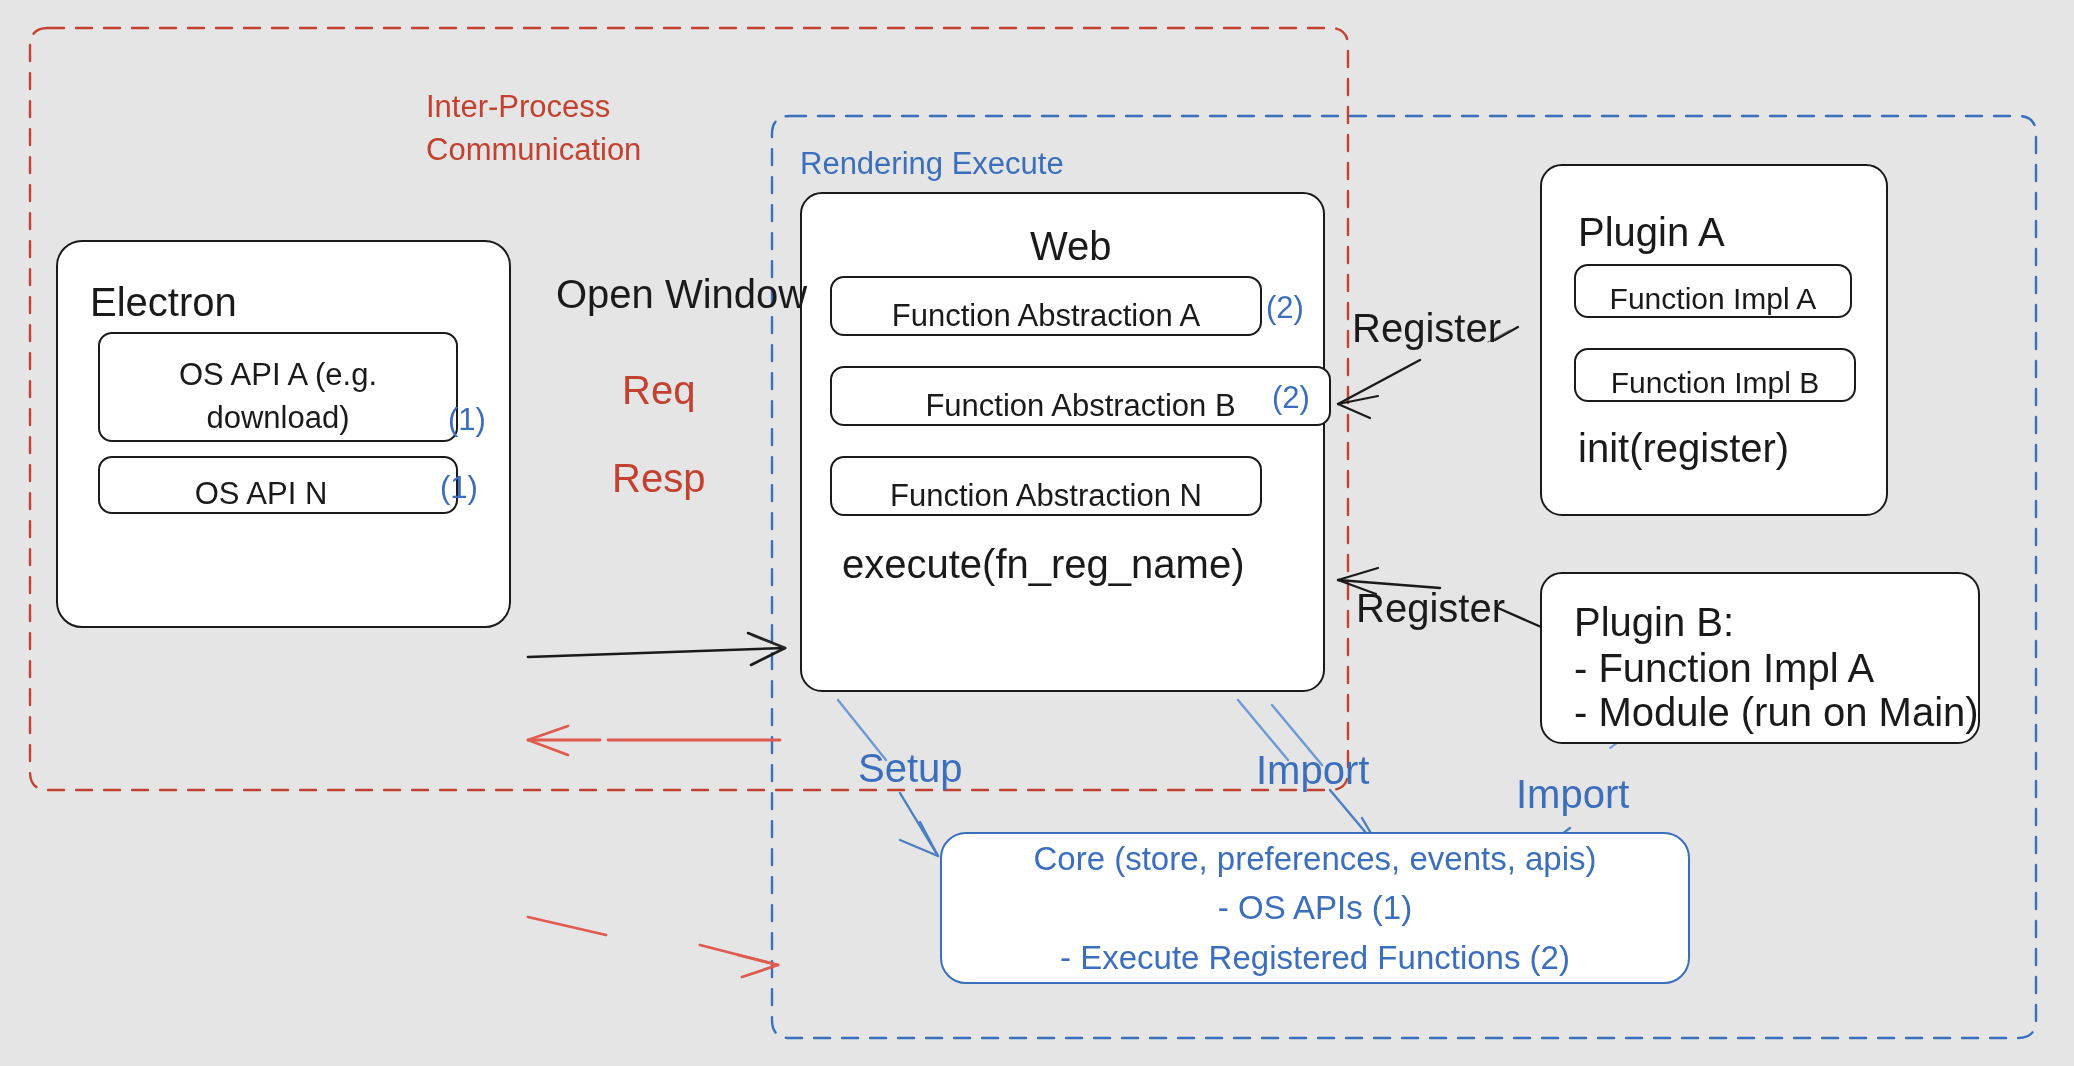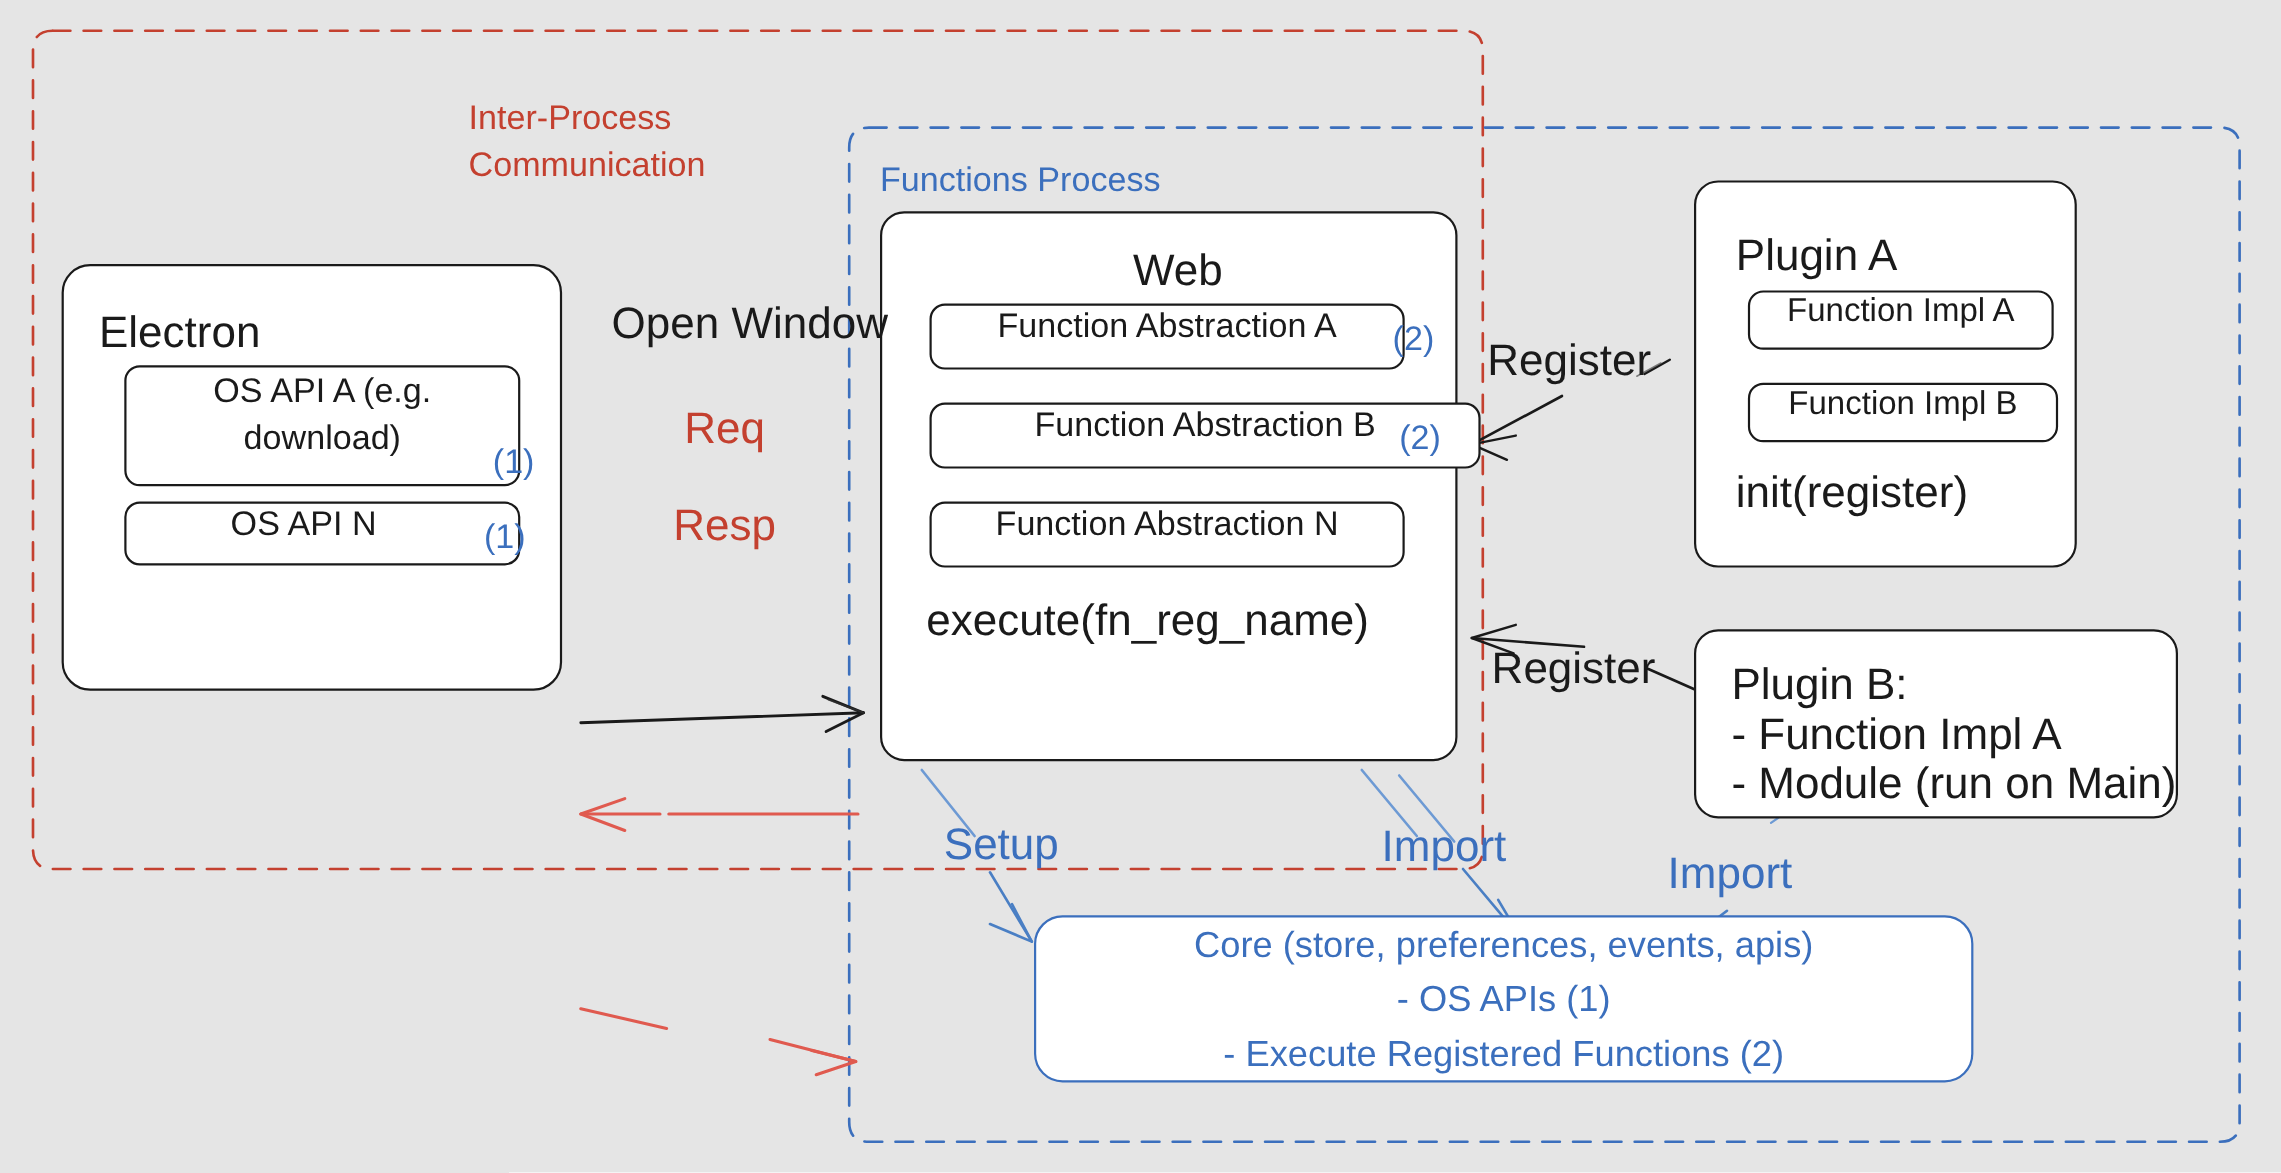--- a/index.html
+++ b/index.html
@@ -30,25 +30,24 @@
     border-radius: 22px;
     background: #ffffff;
   }
   .node-inner {
     position: absolute;
     box-sizing: border-box;
     border: 2.2px solid #1a1a1a;
     border-radius: 14px;
     background: #ffffff;
     display: flex;
-    align-items: flex-start;
+    align-items: flex-end;
     justify-content: center;
     text-align: center;
     color: #1a1a1a;
-    margin-left: 15px;
   }
   .label {
     position: absolute;
     color: #1a1a1a;
     white-space: pre;
   }
   .lbl-red { color: #c4402f; }
   .lbl-blue { color: #3b6fbd; }
   .core-box {
     position: absolute;
@@ -130,21 +129,21 @@
       <path d="M 1604 740 L 1636 718" fill="none" stroke="#4a7fc4" stroke-width="2.4" stroke-linecap="round"></path>
       <path d="M 1610 748 L 1642 726" fill="none" stroke="#6d9ad4" stroke-width="2.0" stroke-linecap="round"></path>
       <path d="M 1570 828 L 1520 866" fill="none" stroke="#4a7fc4" stroke-width="2.4" stroke-linecap="round"></path>
       <path d="M 1520 866 L 1560 858 M 1520 866 L 1548 840" fill="none" stroke="#4a7fc4" stroke-width="2.2" stroke-linecap="round"></path>
     </g>
   </svg>
 
   <div class="label lbl-red multiline t31" style="left:426px; top:86px;">Inter-Process
 Communication</div>
 
-  <div class="label lbl-blue t31" style="left:800px; top:146px;">Functions Process</div>
+  <div class="label lbl-blue t31" style="left:800px; top:146px;">Rendering Execute</div>
 
   <div class="node" style="left:56px; top:240px; width:455px; height:388px;border-radius:26px;">
     <div class="label t32" style="left:32px; top:38px;">Electron</div>
 
     <div class="node-inner multiline t31" style="left:40px; top:90px; width:360px; height:110px;">
       <span>OS API A (e.g.
 download)</span>
     </div>
     <div class="label lbl-blue t31" style="left:390px; top:160px;">(1)</div>
 
@@ -187,21 +186,21 @@
 
     <div class="label t32" style="left:36px; top:260px;">init(register)</div>
   </div>
 
   <div class="node" style="left:1540px; top:572px; width:440px; height:172px;">
     <div class="label t32" style="left:32px; top:26px;">Plugin B:</div>
     <div class="label t32" style="left:32px; top:72px;">- Function Impl A</div>
     <div class="label t32" style="left:32px; top:116px;">- Module (run on Main)</div>
   </div>
 
-  <div class="core-box" style="left:940px; top:832px; width:854px; height:152px;">
+  <div class="core-box" style="left:940px; top:832px; width:750px; height:152px;">
     <div class="core-line t33">Core (store, preferences, events, apis)</div>
     <div class="core-line t33">- OS APIs (1)</div>
     <div class="core-line t33">- Execute Registered Functions (2)</div>
   </div>
 
   <div class="label t32" style="left:556px; top:272px;">Open Window</div>
 
   <div class="label t32" style="left:622px; top:368px; color:#c4402f;">Req</div>
 
   <div class="label t32" style="left:612px; top:456px; color:#c4402f;">Resp</div>

